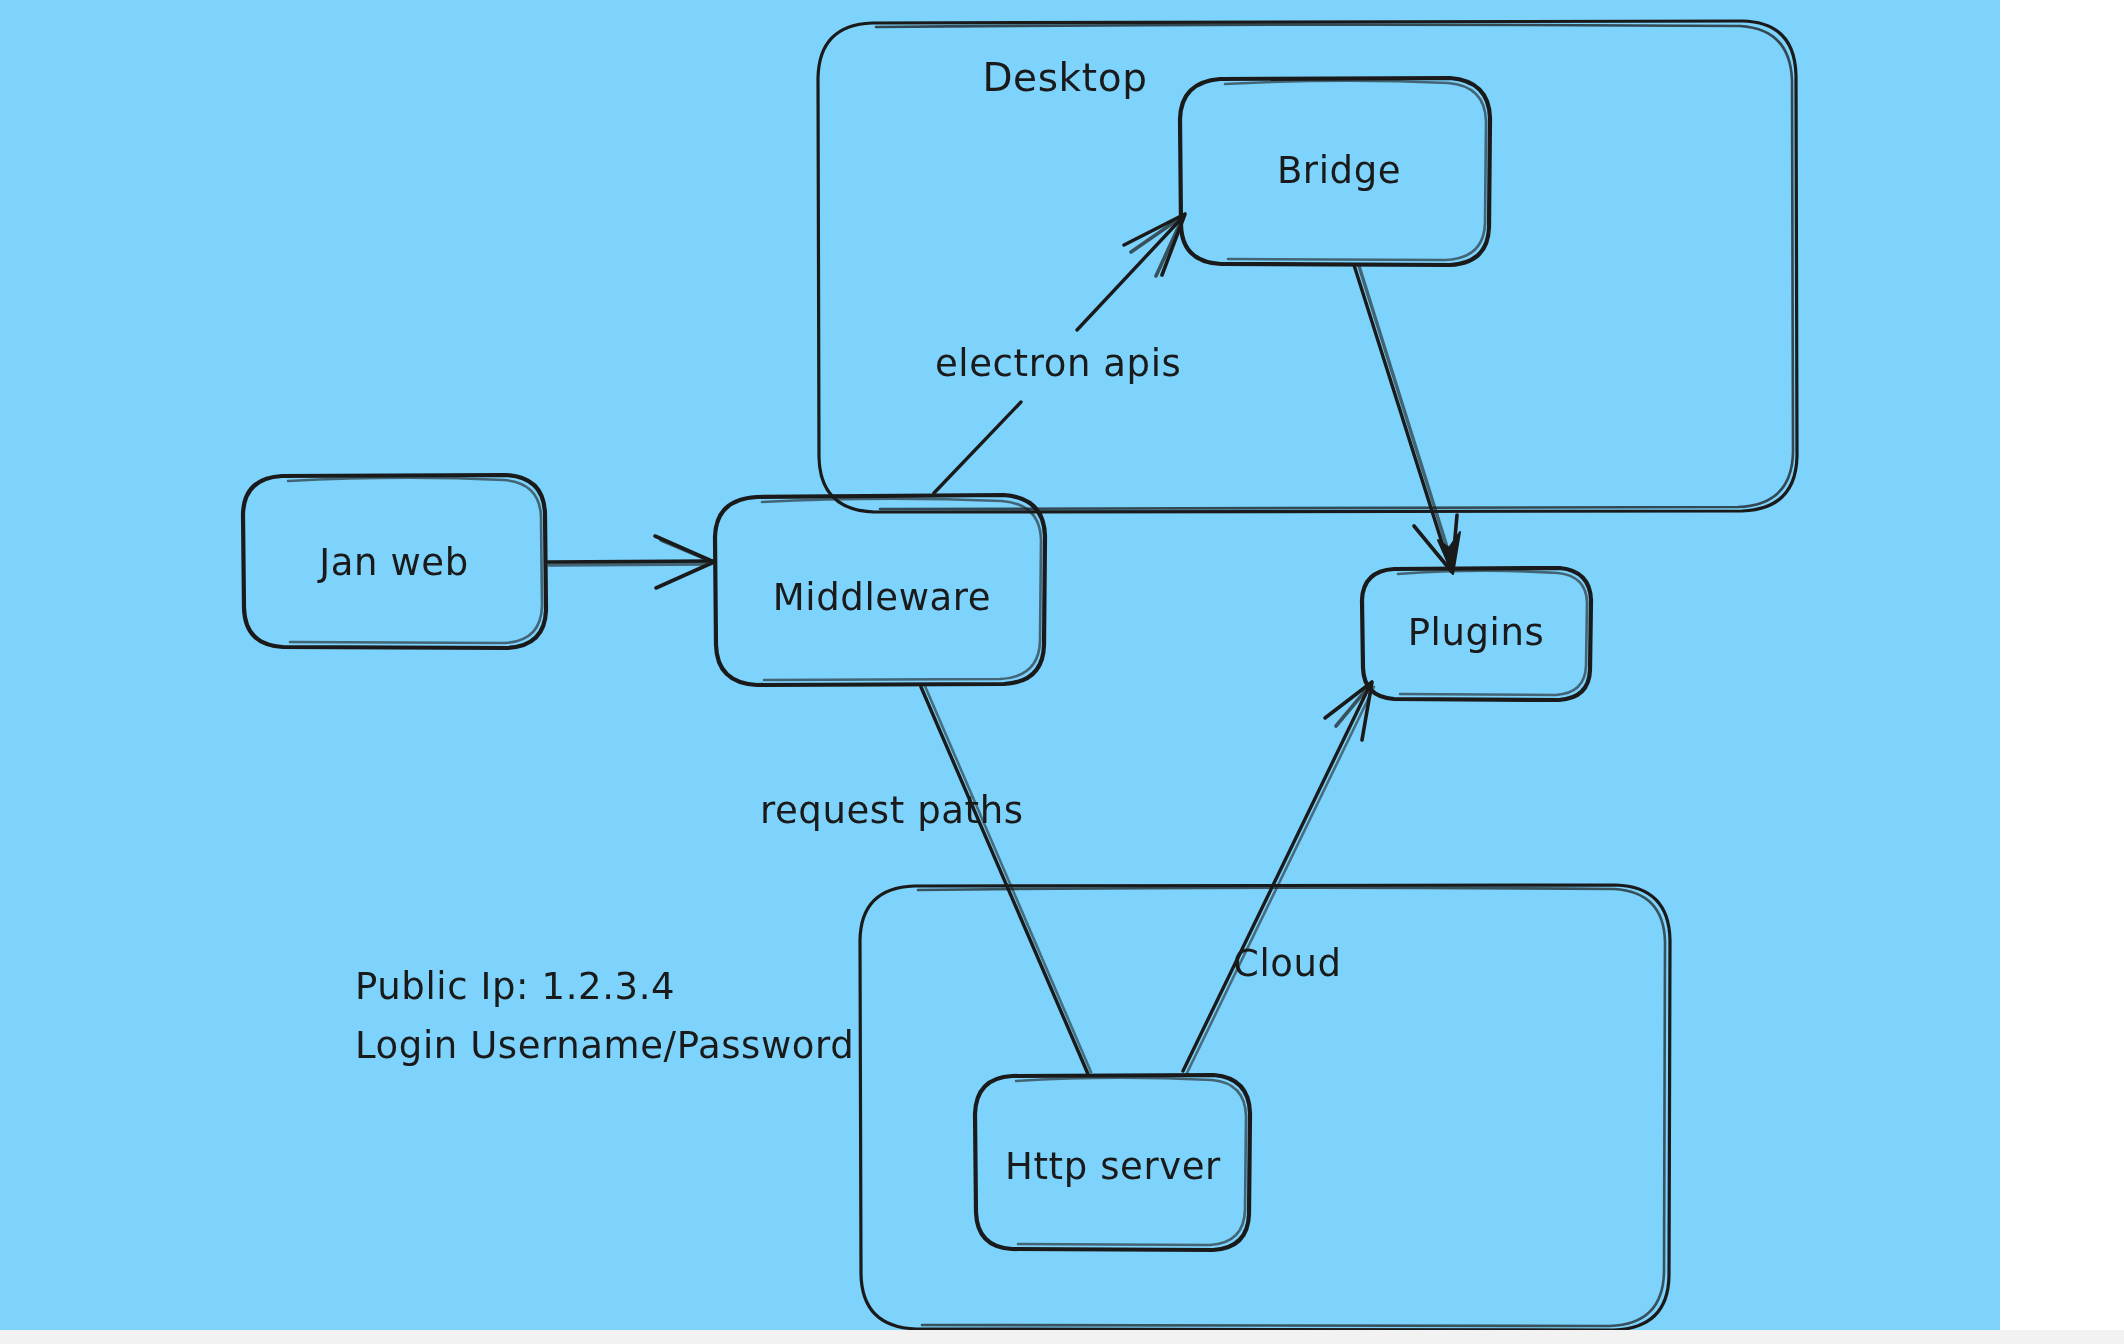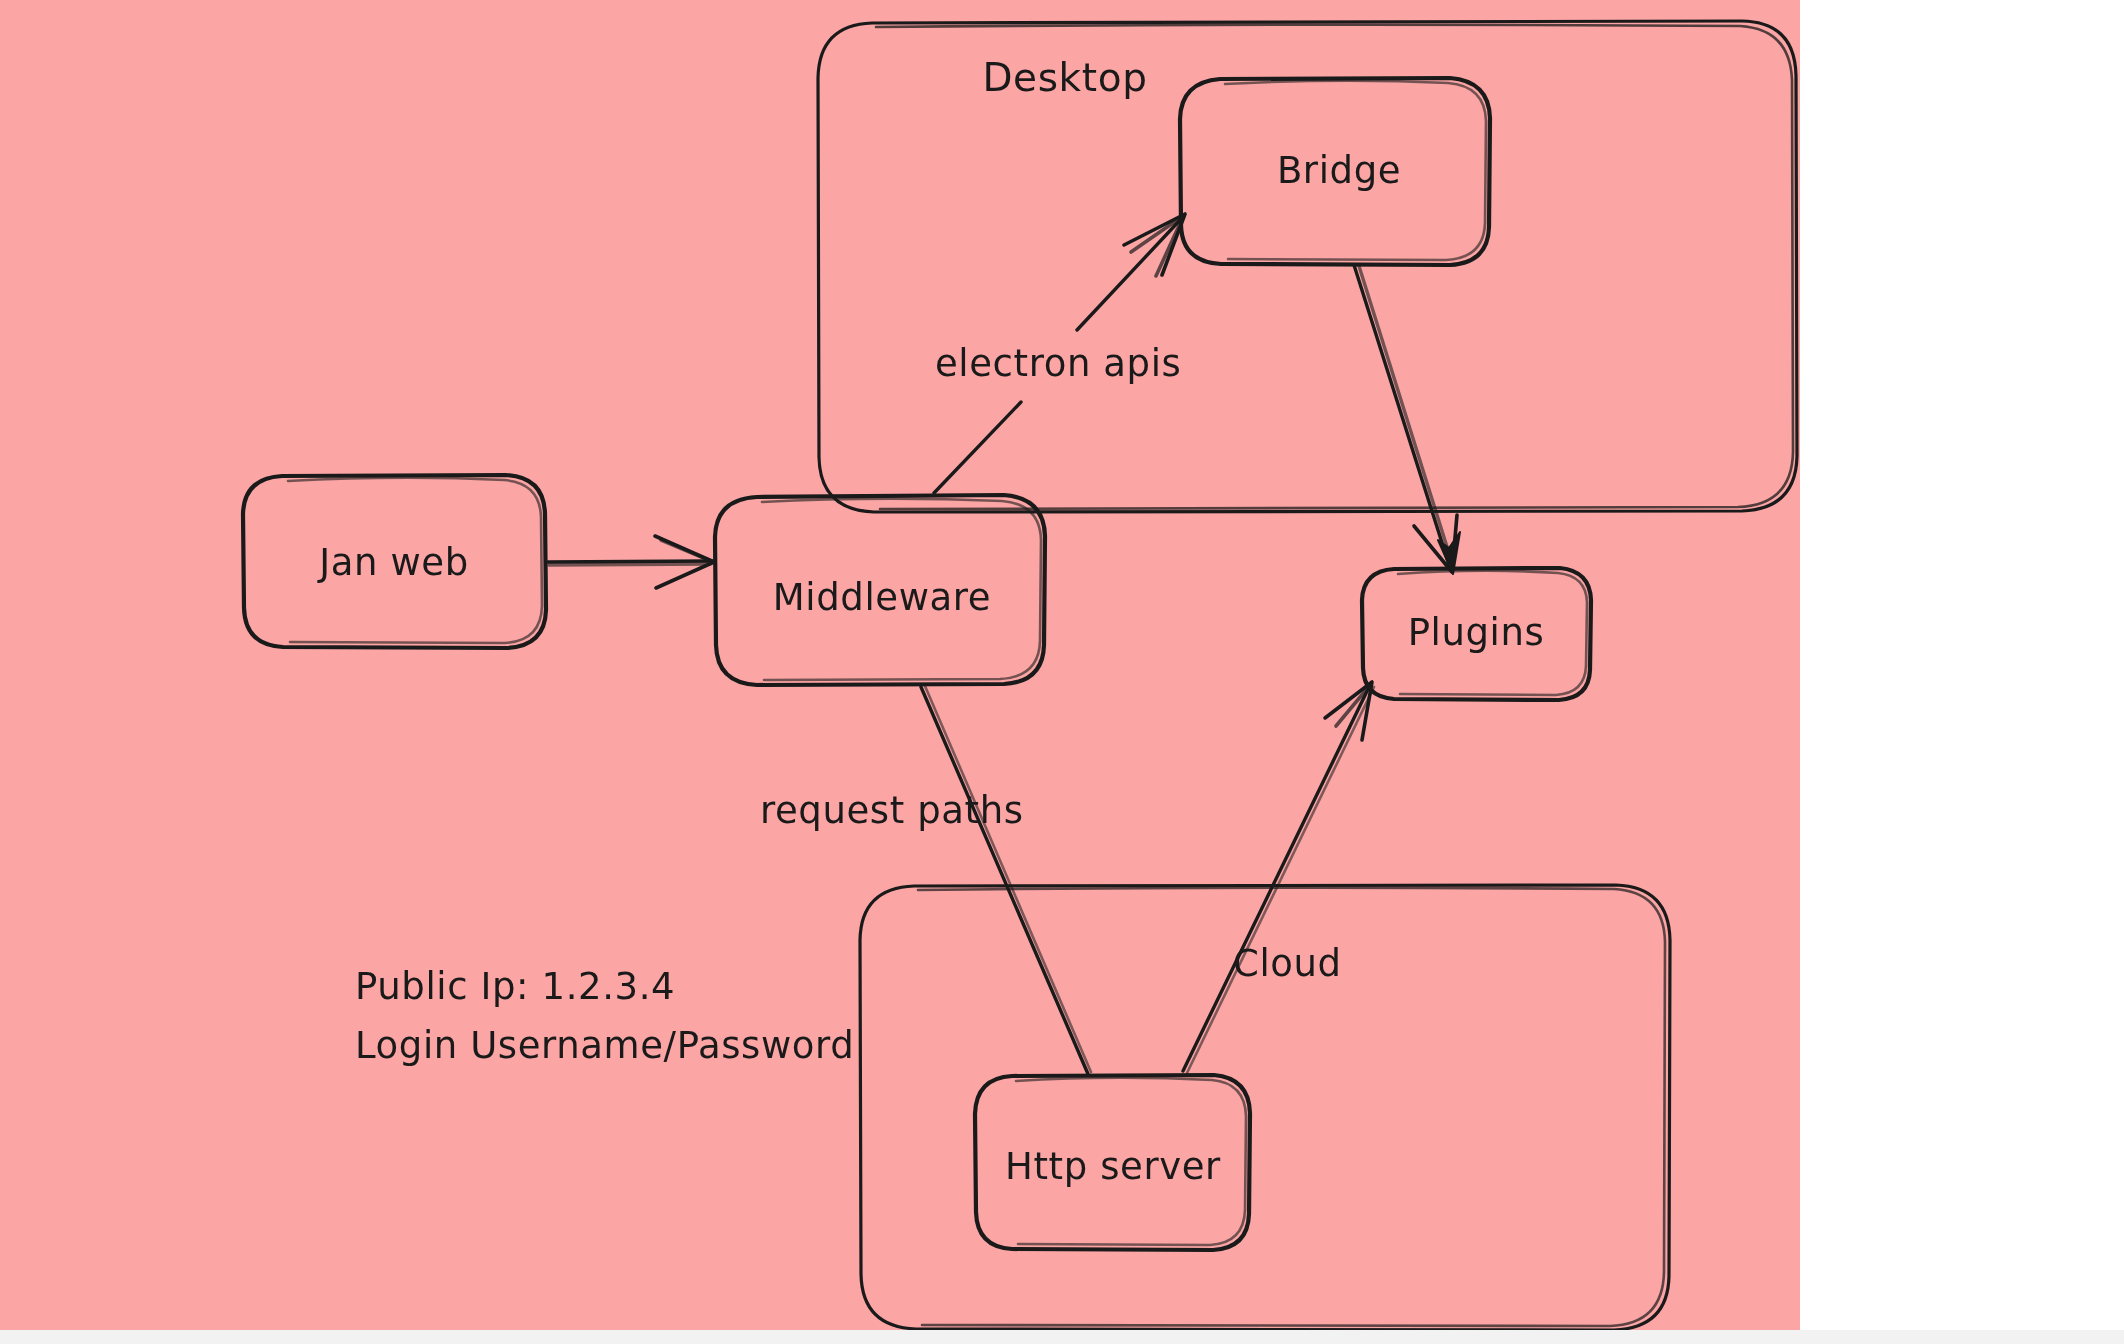--- a/index.html
+++ b/index.html
@@ -9,23 +9,23 @@
     background: #ffffff;
   }
   body {
     width: 2124px;
     height: 1344px;
     overflow: hidden;
     font-family: "DejaVu Sans", sans-serif;
   }
   #canvas-wrap {
     position: relative;
-    width: 1800px;
+    width: 2000px;
     height: 1344px;
-    background: #fca5a5;
+    background: #7dd3fc;
   }
   svg#diagram {
     position: absolute;
     left: 0;
     top: 0;
     width: 2124px;
     height: 1344px;
     display: block;
   }
   .hand-stroke {

